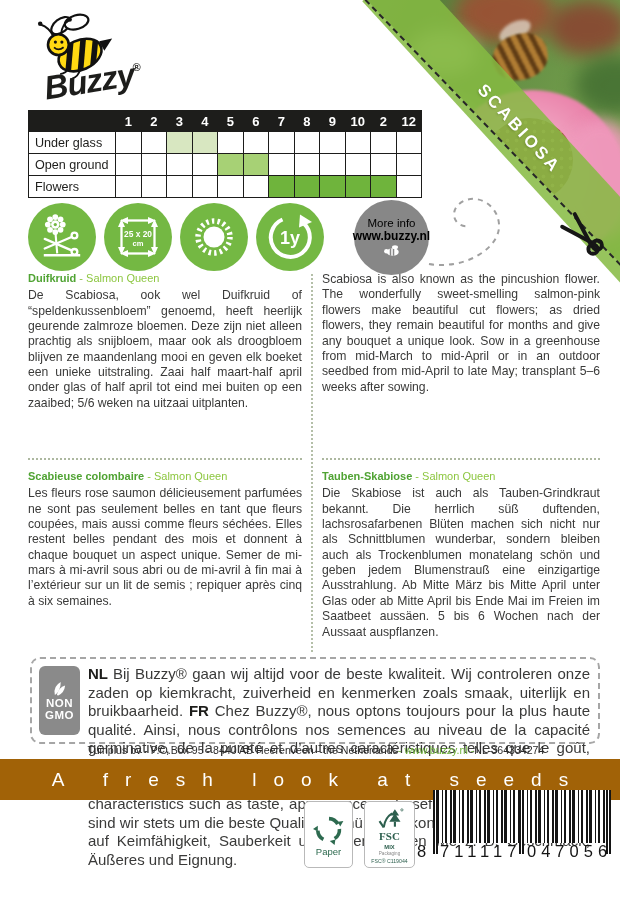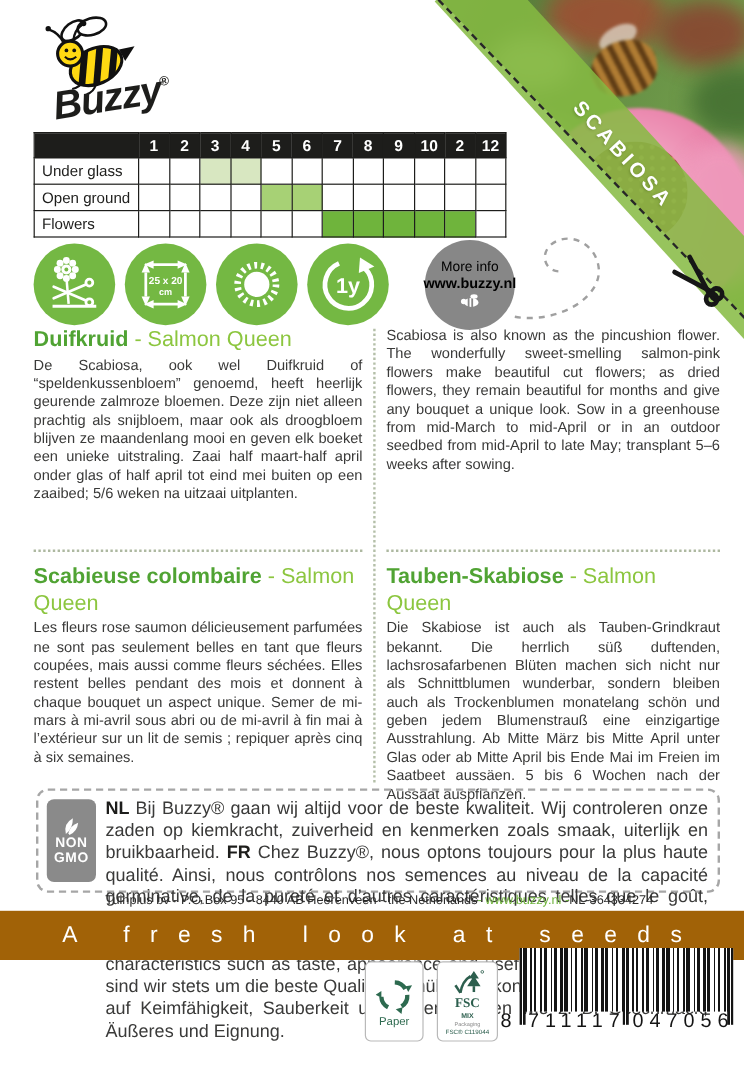--- a/index.html
+++ b/index.html
@@ -69,21 +69,21 @@
   .more-info{width:75px;height:75px;border-radius:50%;background:#878787;margin-left:22px;
           display:flex;flex-direction:column;align-items:center;justify-content:center;flex:none;
           color:#000000;line-height:1.15;z-index:2;}
   .more-info .mi1{font-size:11.5px;}
   .more-info .mi2{font-size:12px;font-weight:bold;}
   .bee-path{position:absolute;left:415px;top:186px;z-index:1;}
 
   
   .descriptions{position:absolute;left:28px;top:272px;width:572px;
           display:grid;grid-template-columns:274px 278px;column-gap:20px;grid-template-rows:186px auto;}
-  .desc h3{margin:0 0 3px 0;font-size:18px;line-height:1.2;}
+  .desc h3{margin:0 0 3px 0;font-size:11px;line-height:1.2;}
   .desc h3 b{color:#50a333;}
   .desc h3 span{color:#8cc63f;font-weight:normal;}
   .desc p{margin:0;font-size:12.2px;line-height:1.26;text-align:justify;color:#3a3a39;}
   .desc.row2{border-top:2px dotted #adb8a0;padding-top:10px;}
   .v-divider{position:absolute;left:283px;top:2px;height:378px;border-left:2px dotted #b4bfa8;}
 
   
   .quality-box{position:absolute;left:30px;top:657px;width:570px;height:87px;box-sizing:border-box;
           border:2px dashed #a6a6a6;border-radius:10px;padding:6px 8px 4px 56px;}
   .nongmo{position:absolute;left:7px;top:7px;width:41px;height:69px;border-radius:6px;background:#8a8a8a;

